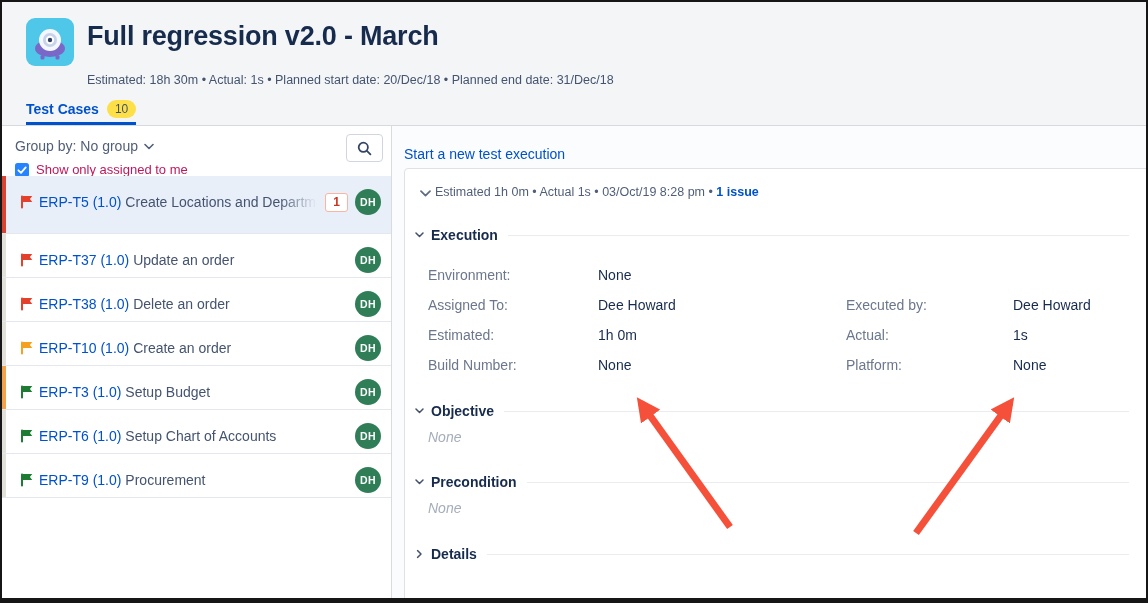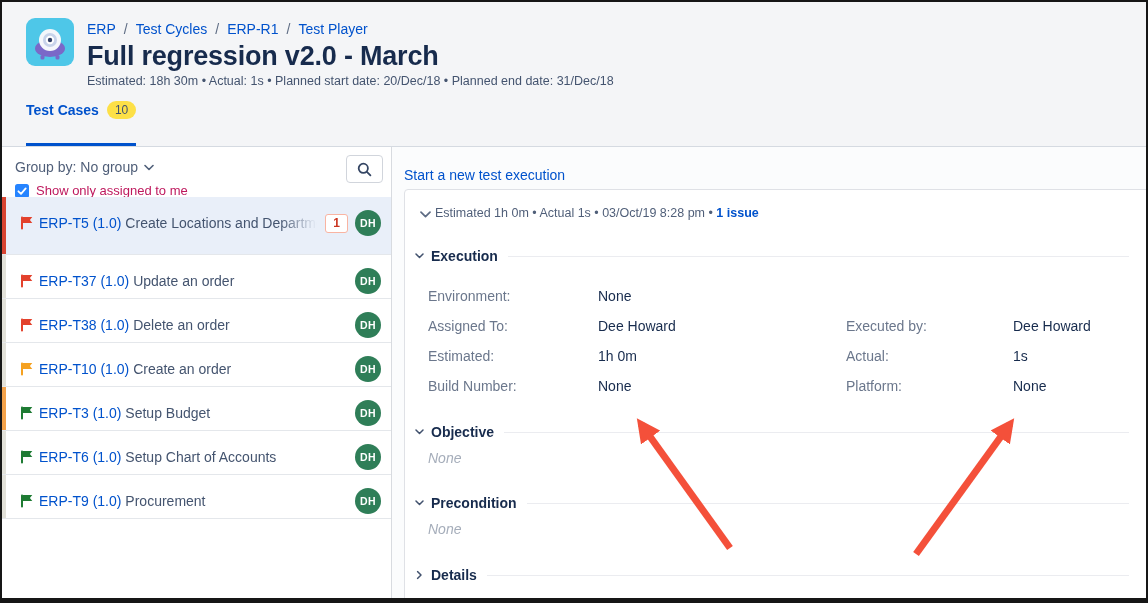--- a/index.html
+++ b/index.html
@@ -10,23 +10,23 @@
            display:flex; flex-direction:column; overflow:hidden; background:#fff; }
 
   
   .page-header { background:#F4F5F7; border-bottom:1px solid #D5DAE1; flex:none; }
   .header-main { display:flex; gap:13px; padding:16px 24px 0 24px; }
   .app-icon { flex:none; }
   .breadcrumb { font-size:14px; line-height:17px; margin-top:3px; }
   .bc-link { color:#0052CC; text-decoration:none; cursor:pointer; }
   .bc-sep { color:#5E6C84; margin:0 8px; }
   .page-title { font-size:27px; font-weight:700; color:#172B4D; letter-spacing:-0.2px; margin-top:3px; line-height:30px; }
-  .page-meta { font-size:12.5px; color:#44546F; margin-top:3px; }
+  .page-meta { font-size:12.5px; color:#44546F; margin-top:22px; }
   .tabbar { padding-left:24px; margin-top:13px; }
-  .tab { display:inline-flex; align-items:center; gap:8px; padding-bottom:24px;
+  .tab { display:inline-flex; align-items:center; gap:8px; padding-bottom:4px;
          border-bottom:3px solid #0052CC; color:#0052CC; font-weight:700; font-size:14px; cursor:pointer; }
   .count-badge { background:#fde047; color:#42526E; font-weight:400; font-size:12px;
                  border-radius:10px; padding:2px 8px; line-height:14px; }
 
   
   .content { flex:1; display:flex; min-height:0; }
 
   
   .sidebar { width:390px; flex:none; border-right:1px solid #D8DBE0; background:#fff;
              display:flex; flex-direction:column; }
@@ -95,21 +95,20 @@
           <ellipse cx="24" cy="30.5" rx="15" ry="8.5" fill="#7A68C8"></ellipse>
           <rect x="14.5" y="37" width="4" height="4.5" rx="1.5" fill="#7A68C8"></rect>
           <rect x="29.5" y="37" width="4" height="4.5" rx="1.5" fill="#7A68C8"></rect>
           <circle cx="24" cy="22" r="11" fill="#F4F7FB"></circle>
           <circle cx="24" cy="22" r="7" fill="#C7D3EA"></circle>
           <circle cx="24" cy="22" r="4.2" fill="#FFFFFF"></circle>
           <circle cx="24" cy="22" r="2.2" fill="#2E3E66"></circle>
         </svg>
       </div>
       <div class="header-text">
-        <nav class="breadcrumb"><a class="bc-link">ERP</a><span class="bc-sep">/</span><a class="bc-link">Test Cycles</a><span class="bc-sep">/</span><a class="bc-link">ERP-R1</a><span class="bc-sep">/</span><a class="bc-link">Test Player</a></nav>
         <h1 class="page-title">Full regression v2.0 - March</h1>
         <div class="page-meta">Estimated: 18h 30m  •  Actual: 1s  •  Planned start date: 20/Dec/18  •  Planned end date: 31/Dec/18</div>
       </div>
     </div>
     <div class="tabbar">
       <div class="tab">
         <span>Test Cases</span>
         <span class="count-badge">10</span>
       </div>
     </div>

